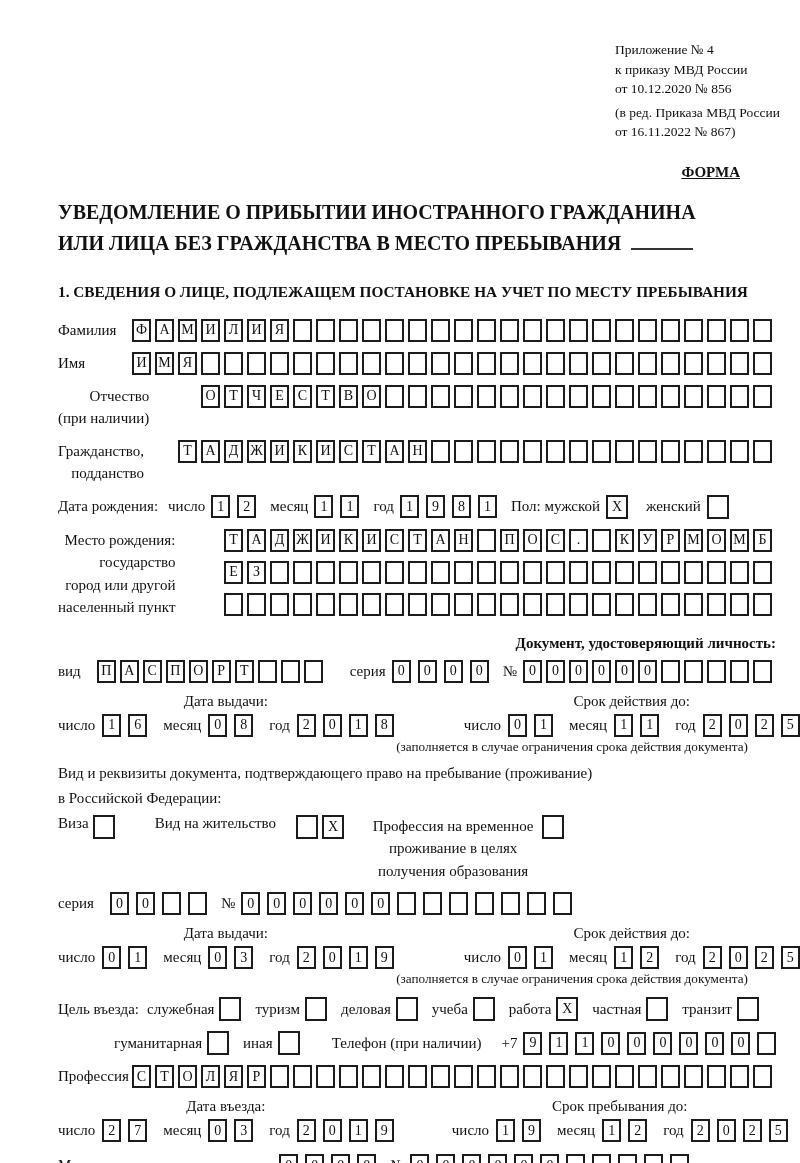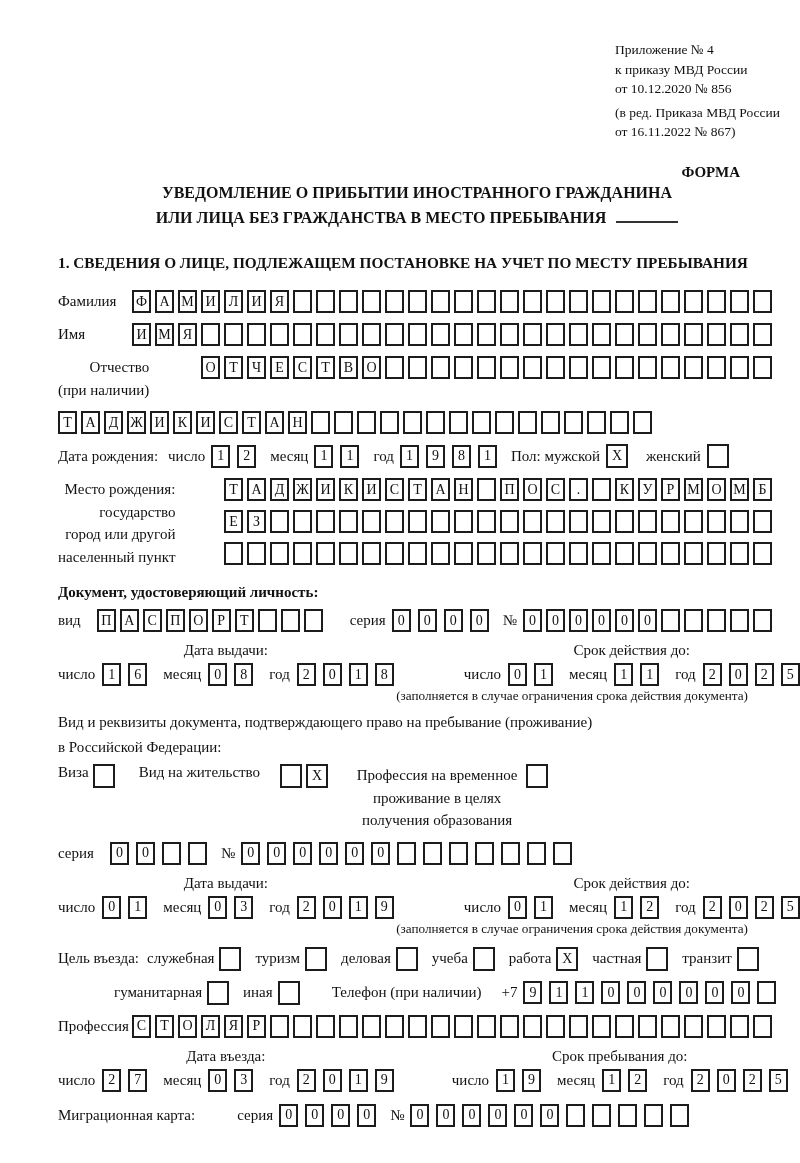--- a/index.html
+++ b/index.html
@@ -8,23 +8,23 @@
     width:800px; height:1163px; overflow:hidden;
     color:#111;
     font-family:"Liberation Serif","DejaVu Serif",serif;
     font-size:15px;
   }
   .page { width:800px; height:1163px; padding:40px 24px 10px 58px; }
 
   
   .appendix { width:215px; margin-left:557px; font-size:13.5px; line-height:1.45; }
   .appendix .gap { height:4px; }
-  .form-label { text-align:right; font-weight:bold; padding-right:36px; margin-top:22px; font-size:15px; }
-
-  .title { text-align:center; font-weight:bold; font-size:16px; line-height:1.55; }
+  .form-label { text-align:right; font-weight:bold; padding-right:36px; margin-top:22px; font-size:15px;text-decoration:underline; }
+
+  .title { text-align:left; font-weight:bold; font-size:20px; line-height:1.55; margin-top:16px; }
   .blank-line { display:inline-block; width:62px; border-bottom:2.5px solid #333; height:14px; margin-left:10px; }
 
   .section-heading { font-weight:bold; font-size:15.3px; margin-top:24px; margin-bottom:18px; }
 
   
   .cell {
     display:inline-flex; align-items:center; justify-content:center;
     width:19px; height:23px; border:2px solid #1c1c1c; margin-right:4px;
     font-size:14px; flex:none; background:#fff;
   }
@@ -36,21 +36,21 @@
   .row { display:flex; align-items:center; margin-bottom:10px; }
   .row-top { align-items:flex-start; }
   .sb { justify-content:space-between;text-align:right; }
   .grow { flex:1; }
   .label { flex:none; }
   .label-2l { line-height:1.5; }
 
   .inline-lab { margin:0 6px 0 14px; flex:none; }
   .inline-lab.first { margin-left:10px; }
 
-  .center-head { text-align:left; font-weight:bold; margin:4px 0 8px 0; }
+  .center-head { text-align:right; font-weight:bold; margin:4px 0 8px 0; }
 
   .dates-wrap { display:flex; justify-content:flex-start; margin-bottom:2px; }
   .dates-col { display:flex; flex-direction:column; }
   .dates-col .dtitle { text-align:center; margin-bottom:4px; }
   .dates-line { display:flex; align-items:center; }
   .dates-line .dl { margin-right:7px; }
   .dates-line .dl2 { margin:0 7px 0 16px; }
   .note { font-size:13.2px; text-align:right; padding-right:28px; margin:2px 0 10px 0; }
 
   .plain { margin-bottom:8px; }
@@ -184,20 +184,24 @@
         <span class="cell"></span>
         <span class="cell"></span>
         <span class="cell"></span>
         <span class="cell"></span>
         <span class="cell"></span>
         <span class="cell"></span>
       </span>
   </div>
 
   <div class="row row-top sb">
+    <span class="label label-2l">
+      <span>Гражданство,</span><br>
+      <span>подданство</span>
+    </span>
     <span class="boxes">
         <span class="cell">Т</span>
         <span class="cell">А</span>
         <span class="cell">Д</span>
         <span class="cell">Ж</span>
         <span class="cell">И</span>
         <span class="cell">К</span>
         <span class="cell">И</span>
         <span class="cell">С</span>
         <span class="cell">Т</span>
@@ -426,21 +430,21 @@
     </div>
   </div>
   <div class="note">(заполняется в случае ограничения срока действия документа)</div>
 
   <div class="plain">Вид и реквизиты документа, подтверждающего право на пребывание (проживание)</div>
   <div class="plain">в Российской Федерации:</div>
 
   <div class="opts-row">
     <span>Виза</span>
     <span class="cell checkbox" style="margin-left:4px;"></span>
-    <span style="margin-left:20px;">Вид на жительство</span>
+    <span style="margin-left:36px;">Вид на жительство</span>
     <span class="cell checkbox" style="margin-left:20px;"></span>
     <span class="cell checkbox">X</span>
     <span class="opt-multiline" style="width:178px; margin-left:16px;">Профессия на временное проживание в целях получения образования</span>
     <span class="cell checkbox"></span>
   </div>
 
   <div class="row" style="margin-top:6px;">
     <span class="label">серия</span>
     <span class="inline-lab first"></span>
     <span class="boxes dates">

